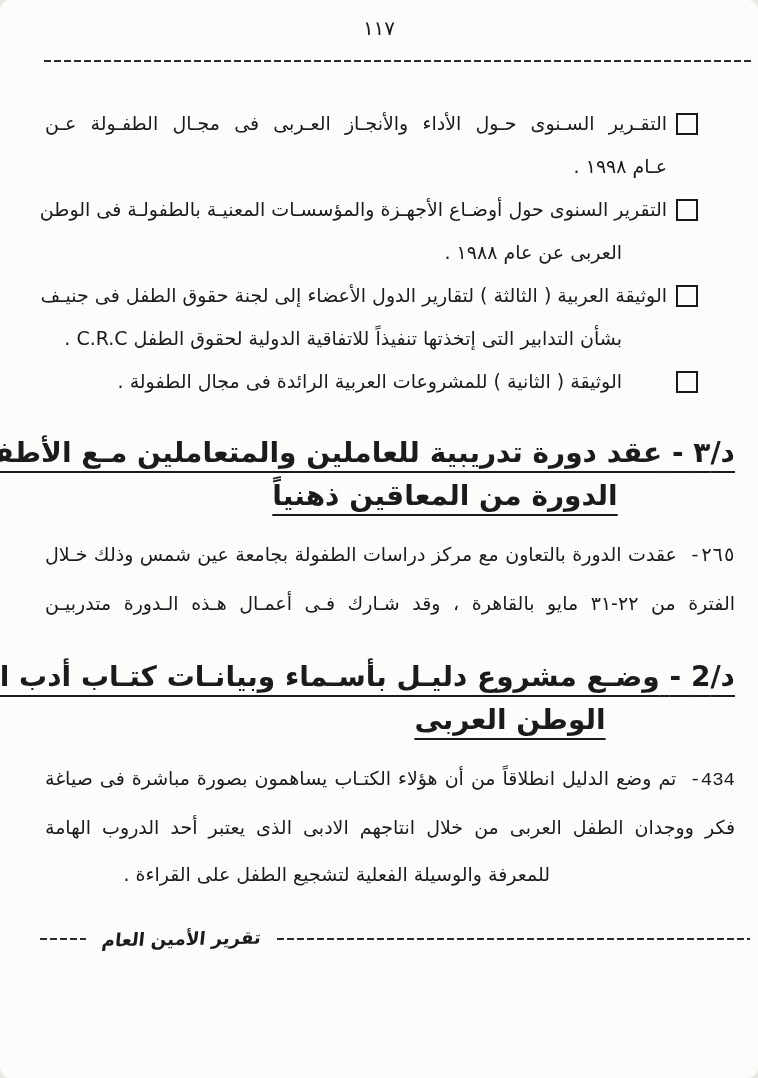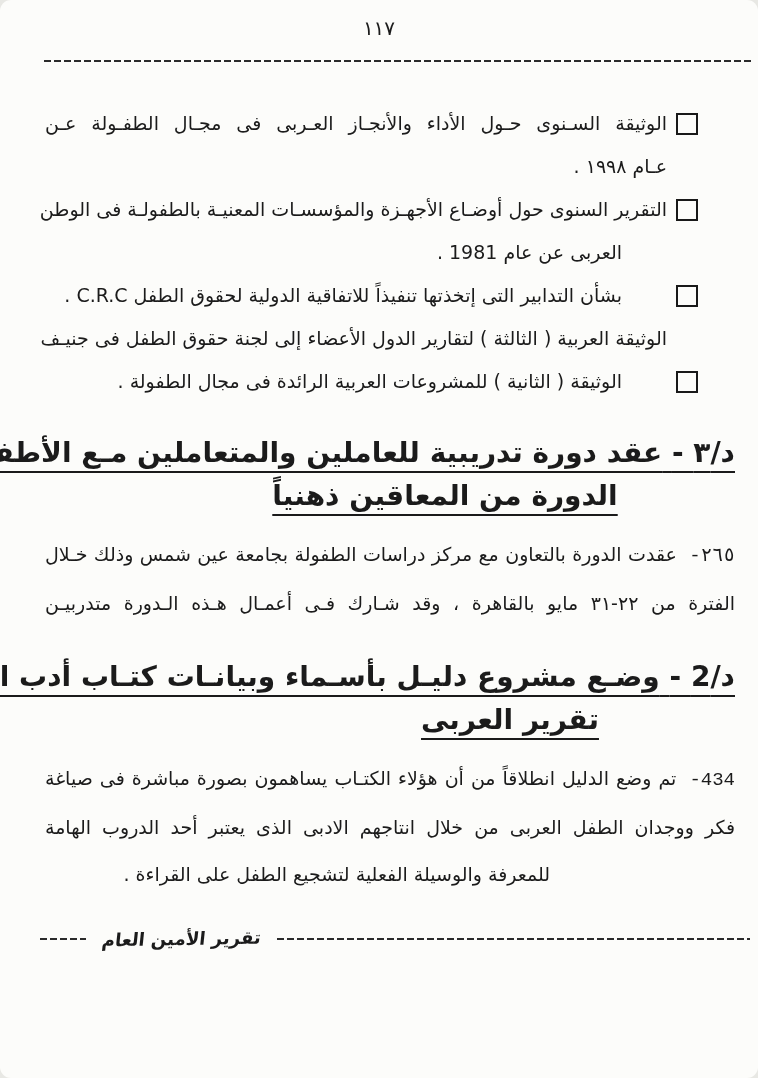--- a/index.html
+++ b/index.html
@@ -102,38 +102,38 @@
 
   <div class="pageno">١١٧</div>
 
   <div class="dashrule top-rule"></div>
 
   <div class="bullets rtl">
 
     <div class="bullet">
       <span class="box"></span>
       <div class="btext">
-        <div class="line full">الوثيقة السـنوى حـول الأداء والأنجـاز العـربى فى مجـال الطفـولة عـن</div>
+        <div class="line full">التقـرير السـنوى حـول الأداء والأنجـاز العـربى فى مجـال الطفـولة عـن</div>
         <div class="line alignr">عـام ١٩٩٨ .</div>
       </div>
     </div>
 
     <div class="bullet">
       <span class="box"></span>
       <div class="btext">
         <div class="line full">التقرير السنوى حول أوضـاع الأجهـزة والمؤسسـات المعنيـة بالطفولـة فى الوطن</div>
-        <div class="line alignr pr45">العربى عن عام 1981 .</div>
+        <div class="line alignr pr45">العربى عن عام ١٩٨٨ .</div>
       </div>
     </div>
 
     <div class="bullet">
       <span class="box"></span>
       <div class="btext">
+        <div class="line full">الوثيقة العربية ( الثالثة ) لتقارير الدول الأعضاء إلى لجنة حقوق الطفل فى جنيـف</div>
         <div class="line alignr pr45">بشأن التدابير التى إتخذتها تنفيذاً للاتفاقية الدولية لحقوق الطفل C.R.C .</div>
-        <div class="line full">الوثيقة العربية ( الثالثة ) لتقارير الدول الأعضاء إلى لجنة حقوق الطفل فى جنيـف</div>
       </div>
     </div>
 
     <div class="bullet">
       <span class="box"></span>
       <div class="btext">
         <div class="line alignr pr45">الوثيقة ( الثانية ) للمشروعات العربية الرائدة فى مجال الطفولة .</div>
       </div>
     </div>
 
@@ -153,21 +153,21 @@
       <span>عقدت الدورة بالتعاون مع مركز دراسات الطفولة بجامعة عين شمس وذلك خـلال</span>
     </div>
     <div class="line full">الفترة من ٢٢-٣١ مايو بالقاهرة ، وقد شـارك فـى أعمـال هـذه الـدورة متدربيـن</div>
   </div>
 
   <div class="sec-heading rtl">
     <div class="line full uline">
       <span>د/2 -</span>
       <span>وضـع مشروع دليـل بأسـماء وبيانـات كتـاب أدب الأطـــفال فـى</span>
     </div>
-    <div class="h-center-b uline">تقرير العربى</div>
+    <div class="h-center-b uline">الوطن العربى</div>
   </div>
 
   <div class="para rtl">
     <div class="line full">
       <span class="pnum">434-</span>
       <span>تم وضع الدليل انطلاقاً من أن هؤلاء الكتـاب يساهمون بصورة مباشرة فى صياغة</span>
     </div>
     <div class="line full">فكر ووجدان الطفل العربى من خلال انتاجهم الادبى الذى يعتبر أحد الدروب الهامة</div>
     <div class="line alignr ind-md">للمعرفة والوسيلة الفعلية لتشجيع الطفل على القراءة .</div>
   </div>

